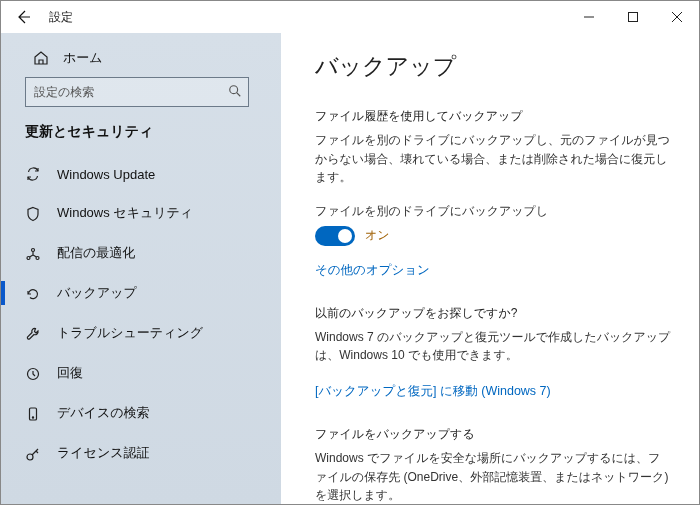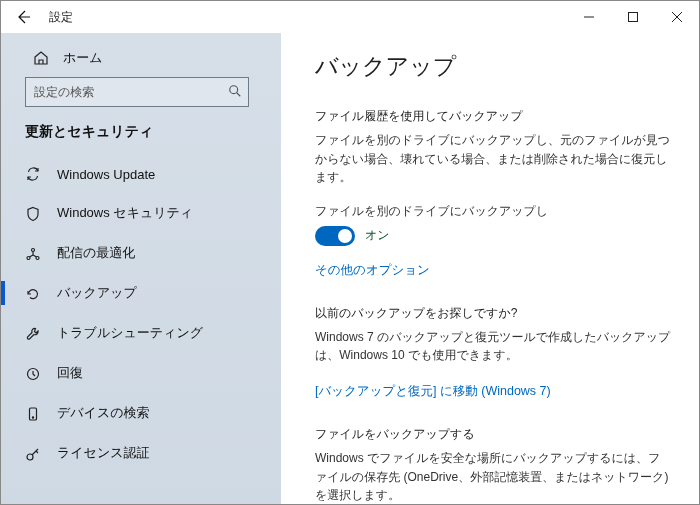--- a/index.html
+++ b/index.html
@@ -38,21 +38,21 @@
 .content { flex: 1; background: #fff; padding: 18px 28px 0 34px; overflow-y: auto; color: #222; }
 .page-title { font-size: 23px; font-weight: 400; margin-bottom: 26px; }
 
 .section-h { font-size: 12px; font-weight: 400; margin-bottom: 6px; }
 .section-p { font-size: 12px; color: #333; line-height: 1.55; margin-bottom: 16px; }
 .sublabel { font-size: 12px; color: #333; margin-bottom: 6px; }
 
 .toggle-row { display: flex; align-items: center; gap: 10px; margin-bottom: 14px; }
 .toggle { width: 40px; height: 20px; border-radius: 10px; background: #0067c0; position: relative; }
 .toggle::after { content: ""; position: absolute; right: 3px; top: 3px; width: 14px; height: 14px; border-radius: 50%; background: #fff; }
-.toggle-label { font-size: 12px; color: #14532d; font-family: Liberation Mono, monospace; }
+.toggle-label { font-size: 12px; color: #a16207; font-family: Liberation Mono, monospace; }
 
 .link { font-size: 12.5px; color: #0067c0; cursor: pointer; display: inline-block; }
 
 .spacer-lg { height: 26px; }
 
 .content::-webkit-scrollbar { width: 14px; }
 .content::-webkit-scrollbar-track { background: #f0f0f0; }
 .content::-webkit-scrollbar-thumb { background: #c6c6c6; border: 3px solid #f0f0f0; border-radius: 7px; }
 </style>
 </head>

